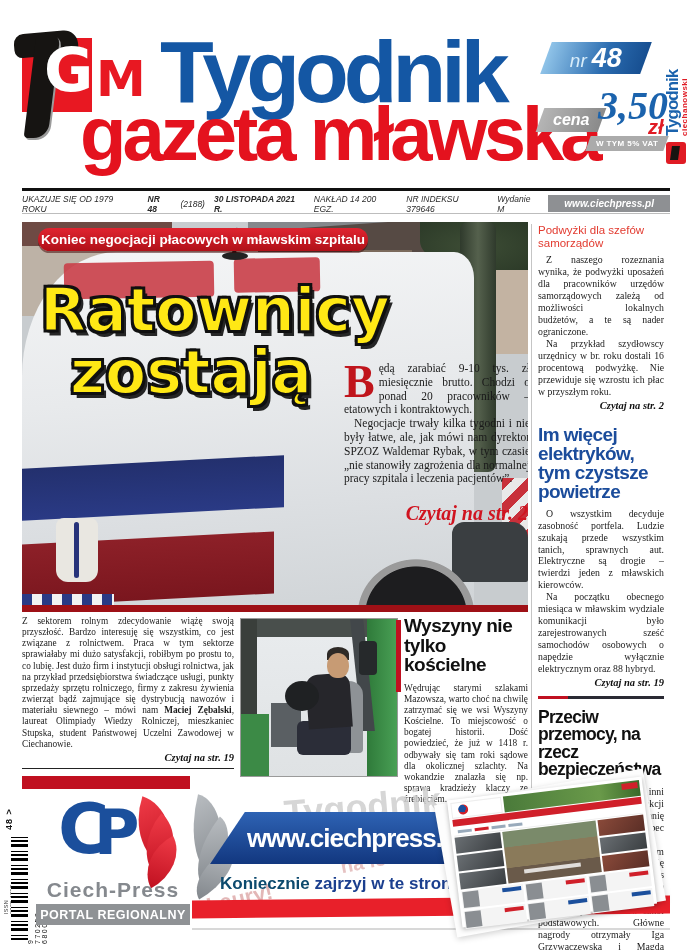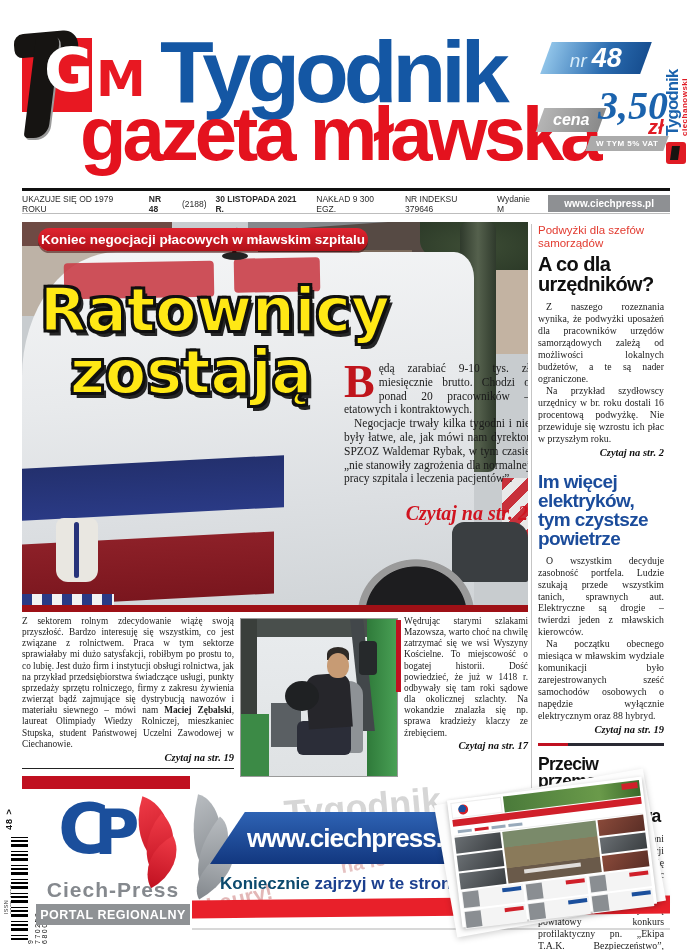--- a/index.html
+++ b/index.html
@@ -26,21 +26,21 @@
   .price-vat{left:588px;top:136px;width:78px;height:15px;background:#ababab;transform:skewX(-20deg);display:flex;align-items:center;justify-content:center;}
   .price-vat span{transform:skewX(20deg);color:#fff;font-size:8px;font-weight:700;letter-spacing:.4px;}
   .side-logo{left:664px;top:136px;transform:rotate(-90deg);transform-origin:0 0;width:100px;display:flex;flex-direction:column;line-height:1;}
   .side-logo-t{color:#1b63ad;font-weight:800;font-size:17px;letter-spacing:-1px;}
   .side-logo-c{color:#e01b24;font-weight:700;font-size:8px;letter-spacing:.5px;}
   .side-logo-icon{left:666px;top:142px;width:20px;height:22px;background:#e01b24;border-radius:3px;}
   .side-logo-icon i{position:absolute;left:5px;top:4px;width:8px;height:14px;background:#181411;display:block;transform:skewX(-8deg);}
 
   
   .rule-top{left:22px;top:188px;width:648px;height:3px;background:#101010;}
-  .dateline{left:22px;top:194px;width:648px;height:19px;display:flex;align-items:center;gap:9px;font-size:8.5px;color:#2b2b2b;border-bottom:1px solid #bdbdbd;}
+  .dateline{left:22px;top:194px;width:648px;height:19px;display:flex;align-items:center;gap:9px;font-size:8.5px;color:#2b2b2b;border-bottom:1px solid #bdbdbd;font-style:italic;}
   .dl b{font-weight:700;}
   .dl-site{margin-left:auto;background:#8e9093;color:#fff;font-weight:700;font-size:10px;padding:3px 16px;}
 
   
   .hero{left:22px;top:222px;width:506px;height:390px;background:#c8cccf;overflow:hidden;}
   .ph-building{left:226px;top:0;width:280px;height:132px;background:linear-gradient(180deg,#85888c 0 24%,#c3b3a2 25% 100%);}
   .ph-roofR{left:226px;top:0;width:280px;height:36px;background:#564a44;transform:skewY(-4deg);}
   .ph-roofL{left:0;top:0;width:150px;height:44px;background:#6e4a44;}
   .ph-wallL{left:0;top:24px;width:236px;height:70px;background:#bdb2a6;}
   .ph-winA{left:330px;top:28px;width:50px;height:62px;background:#f1f1ee;border:5px solid #7b6a5c;}
@@ -202,21 +202,21 @@
         <i></i>
       </div>
   </header>
 
   <div class="abs rule-top"></div>
   <div class="abs dateline">
     <span class="dl">UKAZUJE SIĘ OD 1979 ROKU</span>
     <span class="dl"><b>NR 48</b></span>
     <span class="dl">(2188)</span>
     <span class="dl"><b>30 LISTOPADA 2021 R.</b></span>
-    <span class="dl">NAKŁAD 9 300 EGZ.</span>
+    <span class="dl">NAKŁAD 14 200 EGZ.</span>
     <span class="dl">NR INDEKSU 379646</span>
     <span class="dl">Wydanie M</span>
     <span class="dl-site">www.ciechpress.pl</span>
   </div>
 
   <section class="abs hero">
     <div class="abs ph-building"></div>
     <div class="abs ph-roofR"></div>
     <div class="abs ph-roofL"></div>
     <div class="abs ph-wallL"></div>
@@ -246,21 +246,20 @@
       <p><span class="dropcap">B</span><span>ędą zarabiać 9-10 tys. zł miesięcznie brutto. Chodzi o ponad 20 pracowników – etatowych i kontraktowych.</span></p>
       <p>Negocjacje trwały kilka tygodni i nie były łatwe, ale, jak mówi nam dyrektor SPZOZ Waldemar Rybak, w tym czasie „nie stanowiły zagrożenia dla normalnej pracy szpitala i leczenia pacjentów”.</p>
     </div>
     <div class="abs hero-read">Czytaj na str. 2</div>
   </section>
 
   <div class="abs vdivider"></div>
   <aside class="abs sidebar">
     <article>
       <p class="sb-kicker">Podwyżki dla szefów samorządów</p>
-      <h2 class="sb-h">A co dla urzędników?</h2>
       <div class="sb-body">
         <p>Z naszego rozeznania wynika, że podwyżki uposażeń dla pracowników urzędów samorządowych zależą od możliwości lokalnych budżetów, a te są nader ograniczone.</p>
         <p>Na przykład szydłowscy urzędnicy w br. roku dostali 16 procentową podwyżkę. Nie przewiduje się wzrostu ich płac w przyszłym roku.</p>
       </div>
       <p class="sb-read">Czytaj na str. 2</p>
       <div class="sb-gap"></div>
     </article>
     <article>
       <h2 class="sb-h blue">Im więcej elektryków, tym czystsze powietrze</h2>
       <div class="sb-body">
@@ -298,20 +297,21 @@
     <div class="abs tr-seat"></div>
     <div class="abs tr-legs"></div>
     <div class="abs tr-torso"></div>
     <div class="abs tr-hair"></div>
     <div class="abs tr-head"></div>
     <div class="abs tr-wheel"></div>
   </figure>
 
   <article class="abs wysz">
     <div class="wysz-bar"></div>
+    <h2 class="wysz-h">Wyszyny nie tylko kościelne</h2>
     <p class="wysz-body">Wędrując starymi szlakami Mazowsza, warto choć na chwilę zatrzymać się we wsi Wyszyny Kościelne. To miejscowość o bogatej historii. Dość powiedzieć, że już w 1418 r. odbywały się tam roki sądowe dla okolicznej szlachty. Na wokandzie znalazła się np. sprawa kradzieży klaczy ze źrebięciem.</p>
     <p class="wysz-read">Czytaj na str. 17</p>
   </article>
 
   <footer>
     <div class="abs barcode">
       <span class="bc-top">48 &gt;</span>
       <span class="bc-issn">ISSN 0239-4807</span>
       <div class="bc-bars"></div>
       <span class="bc-num">9 770259 680056</span>

